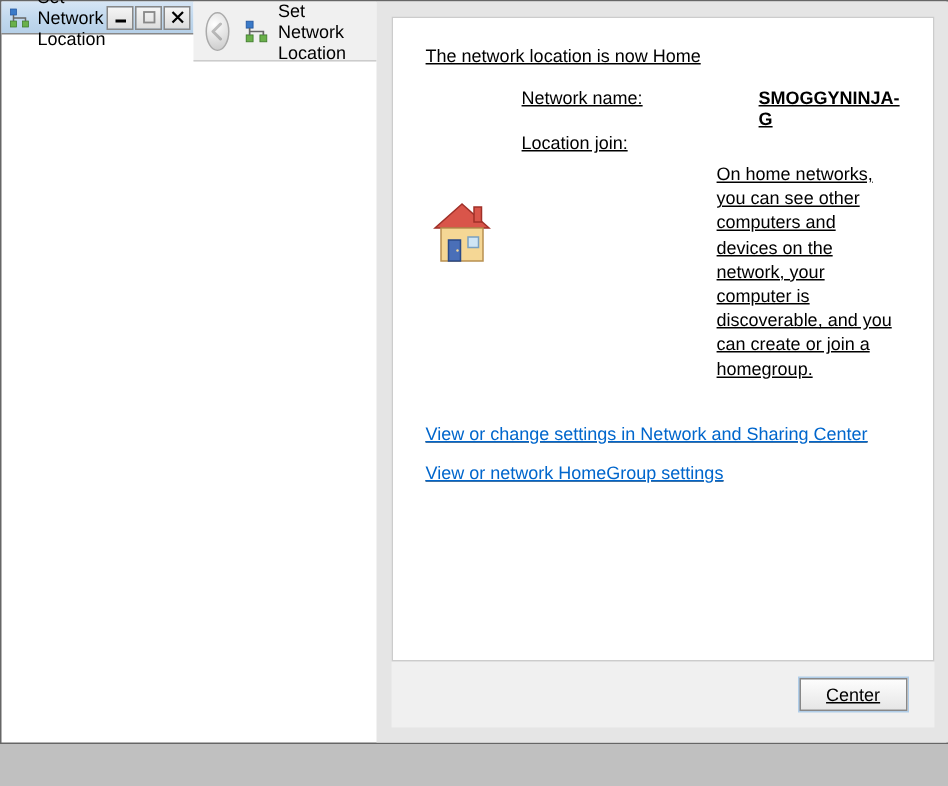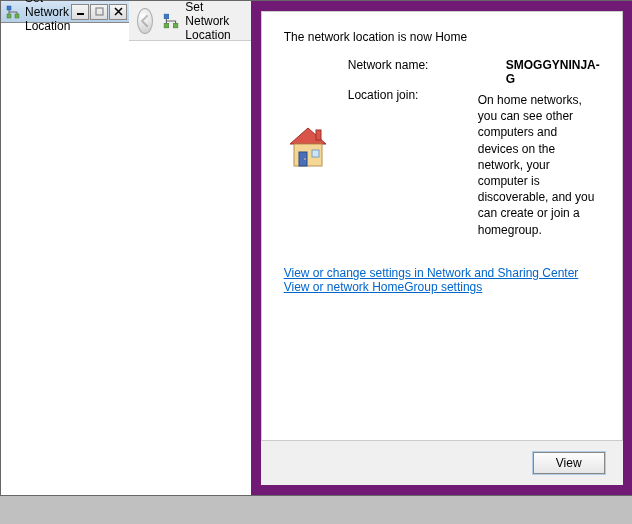--- a/index.html
+++ b/index.html
@@ -93,23 +93,24 @@
       align-items: center;
       justify-content: center;
     }
     .header-title {
       font-size: 12px;
       color: #000;
     }
     .content-wrap {
       flex: 1;
       padding: 10px;
-      background: #701a75;
+      background: #e5e5e5;
       display: flex;
       flex-direction: column;
+      text-decoration: underline;
     }
     .content {
       flex: 1;
       border: 1px solid #ccc;
       background: #fff;
       padding: 18px 22px;
       position: relative;
     }
     .heading {
       font-size: 12px;
@@ -136,29 +137,29 @@
     .info-label {
       color: #000;
     }
     .info-value {
       font-weight: bold;
       margin-left: 28px;
     }
     .info-desc {
       grid-column: 2;
       font-weight: normal;
-      margin-top: 4px;
+      margin-top: 20px;
       line-height: 1.35;
       max-width: 320px;
     }
     .links {
       margin-top: 28px;
       display: flex;
       flex-direction: column;
-      gap: 0;
+      gap: 12px;
     }
     .link {
       color: #0066cc;
       text-decoration: underline;
       cursor: pointer;
       font-size: 12px;
       width: fit-content;
     }
     .footer {
       height: 44px;
@@ -255,16 +256,16 @@
         </div>
       </div>
 
       <div class="links">
         <a class="link">View or change settings in Network and Sharing Center</a>
         <a class="link">View or network HomeGroup settings</a>
       </div>
     </div>
 
     <div class="footer">
-      <div class="btn">View</div>
+      <div class="btn">Center</div>
     </div>
   </div>
 </div>
 
 </body></html>

